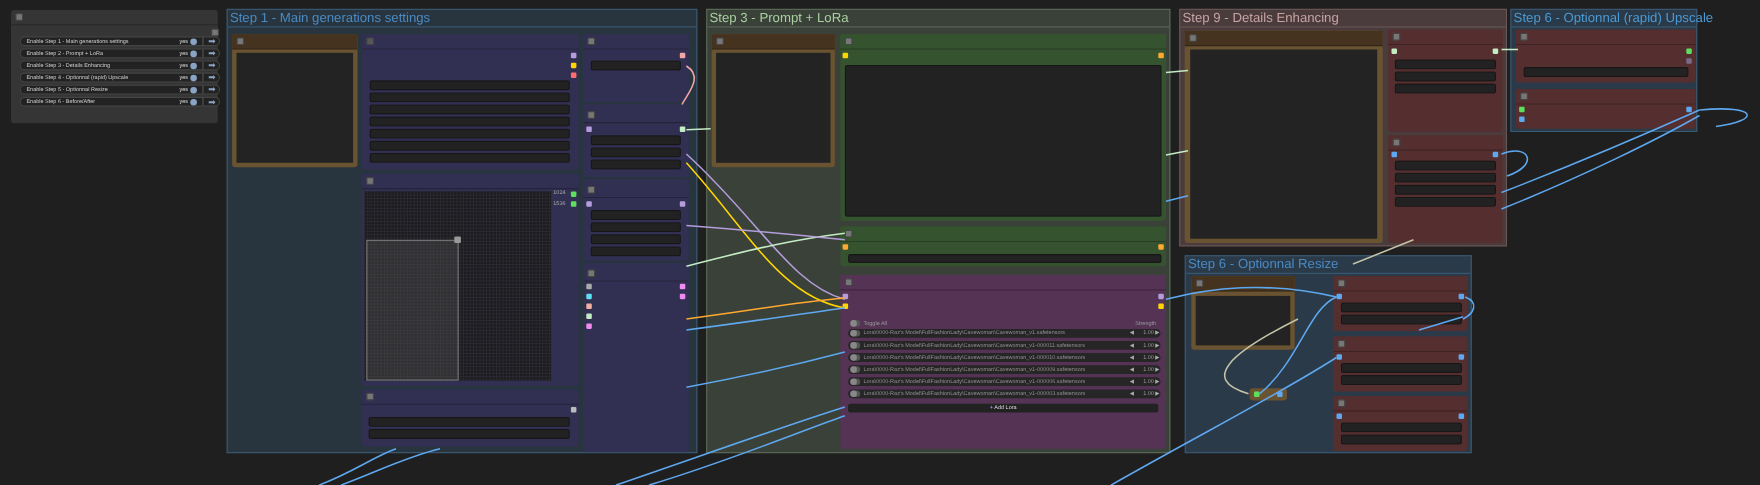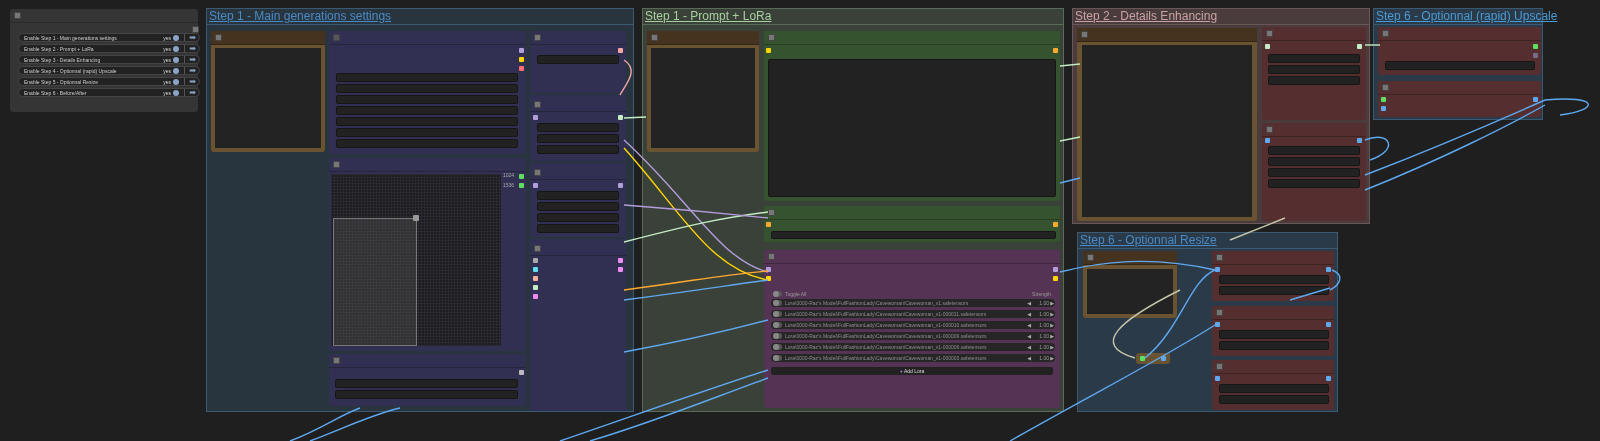--- a/index.html
+++ b/index.html
@@ -1,19 +1,19 @@
 <!DOCTYPE html>
 <html><head>
 <meta charset="utf-8">
 <style>
   html,body{margin:0;padding:0;}
   body{width:1600px;height:441px;background:#1f1f1f;position:relative;overflow:hidden;font-family:"Liberation Sans",sans-serif;}
   .abs{position:absolute;box-sizing:border-box;}
   .group{position:absolute;box-sizing:border-box;border:1px solid;}
-  .group-title{position:absolute;left:2px;top:0;font-size:12px;line-height:15px;white-space:nowrap;text-decoration:underline;}
+  .group-title{position:absolute;left:2px;top:0;font-size:12px;line-height:15px;white-space:nowrap;}
   .node{position:absolute;box-sizing:border-box;border-radius:3px;}
   .node-head{position:absolute;left:0;right:0;top:0;height:12px;border-bottom:1px solid rgba(0,0,0,0.25);}
   .dot{position:absolute;left:4px;top:3px;width:5px;height:5px;background:#777;border:1px solid #444;border-radius:1px;}
   .widget{position:absolute;background:#222;border:1px solid rgba(0,0,0,0.35);box-sizing:border-box;border-radius:2px;}
   .slot{position:absolute;width:5px;height:5px;border-radius:1px;}
   svg.wires{position:absolute;left:0;top:0;pointer-events:none;}
   
   .panel{position:absolute;left:10px;top:9px;width:188px;height:103px;background:#353535;border-radius:3px;}
   .panel-head{position:absolute;left:0;right:0;top:0;height:13px;border-bottom:1px solid #2a2a2a;}
   .toggle-row{position:absolute;left:8px;width:182px;height:9px;background:#222;border:1px solid #444;border-radius:6px;box-sizing:border-box;}
@@ -166,21 +166,21 @@
   <div class="slot" style="left:3px;top:16px;background:#aaa;"></div>
   <div class="slot" style="left:3px;top:25px;background:#5ee0f0;"></div>
   <div class="slot" style="left:3px;top:34px;background:#f3b0a0;"></div>
   <div class="slot" style="left:3px;top:43px;background:#c4ecc4;"></div>
   <div class="slot" style="left:3px;top:52px;background:#f08cf0;"></div>
   <div class="slot" style="right:3px;top:16px;background:#f08cf0;"></div>
   <div class="slot" style="right:3px;top:25px;background:#f08cf0;"></div>
 </div>
 
 <div class="group" style="left:642px;top:8px;width:422px;height:404px;background:#3a4138;border-color:#5a6a58;">
-  <div class="group-title" style="color:#a8cfa0;">Step 1 - Prompt + LoRa</div>
+  <div class="group-title" style="color:#a8cfa0;">Step 3 - Prompt + LoRa</div>
   <div class="abs" style="left:0;right:0;top:15px;height:1px;background:#5a6a58;"></div>
 </div>
 <div class="node" style="left:647px;top:31px;width:112px;height:121px;background:#6a5330;">
   <div class="node-head" style="background:#45331f;height:13px;">
       <div class="dot"></div>
     </div>
   <div class="abs" style="left:4px;top:17px;width:104px;height:100px;background:#232323;"></div>
 </div>
 <div class="node" style="left:764px;top:31px;width:296px;height:170px;background:#35532f;">
   <div class="node-head" style="background:#35532f;height:13px;">
@@ -253,21 +253,21 @@
     <span class="lora-str">1.00</span>
     <span class="lora-arrow-r">▶</span>
   </div>
   <div class="abs" style="left:7px;top:117px;width:282px;height:8px;background:#222;border-radius:2px;text-align:center;font-size:5px;line-height:8px;color:#ddd;">
     <span style="color:#a78bfa;font-weight:bold;">+</span>
     <span>Add Lora</span>
   </div>
 </div>
 
 <div class="group" style="left:1072px;top:8px;width:298px;height:216px;background:#4a3c3c;border-color:#6a5656;">
-  <div class="group-title" style="color:#c9a3a3;">Step 2 - Details Enhancing</div>
+  <div class="group-title" style="color:#c9a3a3;">Step 9 - Details Enhancing</div>
   <div class="abs" style="left:0;right:0;top:15px;height:1px;background:#6a5656;"></div>
 </div>
 <div class="node" style="left:1077px;top:28px;width:180px;height:193px;background:#6a5330;">
   <div class="node-head" style="background:#45331f;height:13px;">
       <div class="dot"></div>
     </div>
   <div class="abs" style="left:5px;top:17px;width:170px;height:172px;background:#232323;"></div>
 </div>
 <div class="node" style="left:1262px;top:27px;width:104px;height:93px;background:#552f2f;">
   <div class="node-head" style="background:#552f2f;height:13px;">

